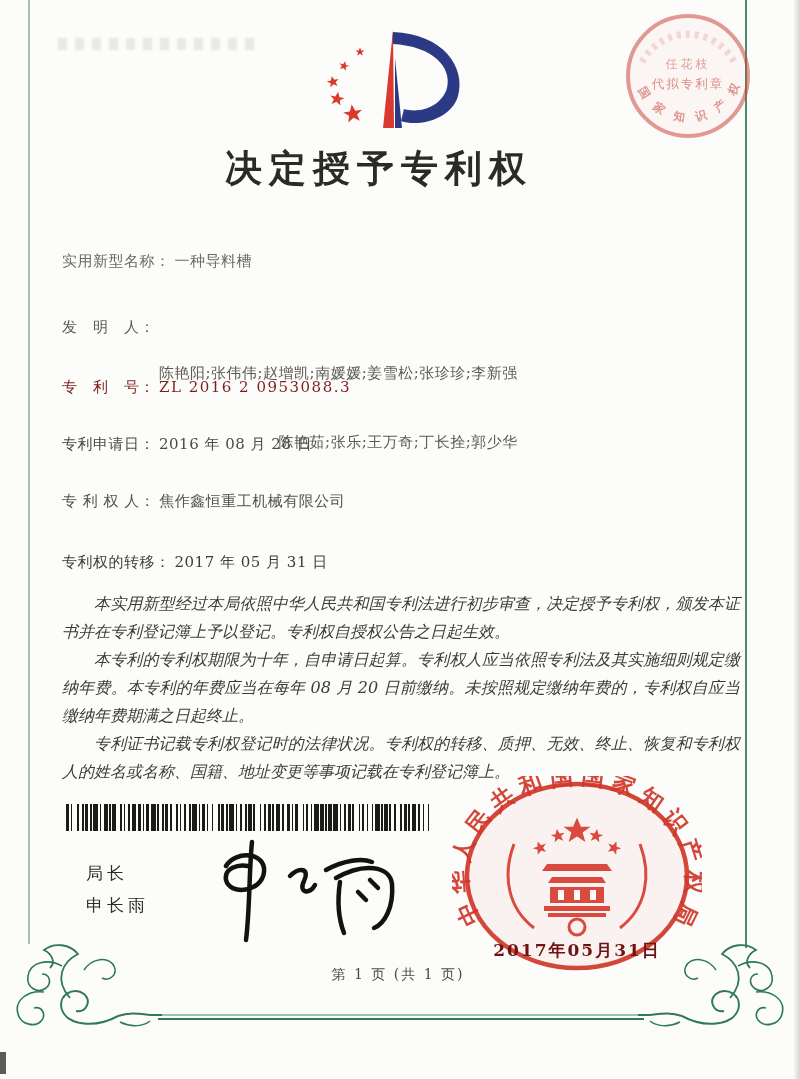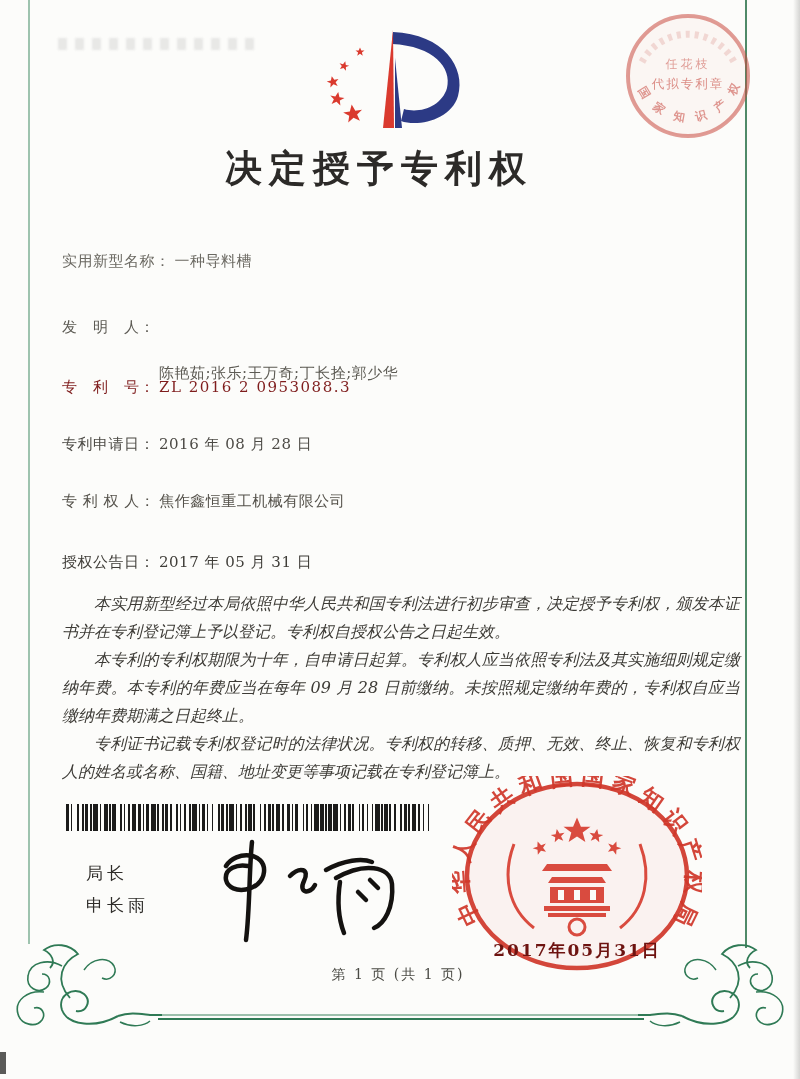--- a/index.html
+++ b/index.html
@@ -103,47 +103,48 @@
   <div class="abs title">决定授予专利权</div>
 
   <div class="abs row r-name">
     <span class="flabel">实用新型名称：</span>
     <span class="fvalue">一种导料槽</span>
   </div>
 
   <div class="abs row r-inv">
     <span class="flabel">发　明　人：</span>
     <span class="fvalue">
+      <span style="display:block">陈艳阳;张伟伟;赵增凯;南媛媛;姜雪松;张珍珍;李新强</span>
       <span style="display:block">陈艳茹;张乐;王万奇;丁长拴;郭少华</span>
     </span>
   </div>
 
   <div class="abs row r-no">
     <span class="flabel">专　利　号：</span>
     <span class="fvalue" style="letter-spacing:1.5px">ZL 2016 2 0953088.3</span>
   </div>
 
   <div class="abs row r-file">
     <span class="flabel">专利申请日：</span>
     <span class="fvalue">2016 年 08 月 28 日</span>
   </div>
 
   <div class="abs row r-owner">
     <span class="flabel">专 利 权 人：</span>
     <span class="fvalue">焦作鑫恒重工机械有限公司</span>
   </div>
 
   <div class="abs row r-grant">
-    <span class="flabel">授权公告日：</span>
+    <span class="flabel">专利权的转移：</span>
     <span class="fvalue">2017 年 05 月 31 日</span>
   </div>
 
   <div class="abs paras">
     <p>本实用新型经过本局依照中华人民共和国专利法进行初步审查，决定授予专利权，颁发本证书并在专利登记簿上予以登记。专利权自授权公告之日起生效。</p>
-    <p>本专利的专利权期限为十年，自申请日起算。专利权人应当依照专利法及其实施细则规定缴纳年费。本专利的年费应当在每年 09 月 28 日前缴纳。未按照规定缴纳年费的，专利权自应当缴纳年费期满之日起终止。</p>
+    <p>本专利的专利权期限为十年，自申请日起算。专利权人应当依照专利法及其实施细则规定缴纳年费。本专利的年费应当在每年 08 月 20 日前缴纳。未按照规定缴纳年费的，专利权自应当缴纳年费期满之日起终止。</p>
     <p>专利证书记载专利权登记时的法律状况。专利权的转移、质押、无效、终止、恢复和专利权人的姓名或名称、国籍、地址变更等事项记载在专利登记簿上。</p>
   </div>
 
   <div class="abs barcode">
       <i style="left:0.0px;width:3.2px"></i>
       <i style="left:4.8px;width:1.6px"></i>
       <i style="left:11.2px;width:1.6px"></i>
       <i style="left:16.0px;width:1.6px"></i>
       <i style="left:19.2px;width:3.2px"></i>
       <i style="left:24.0px;width:1.6px"></i>

